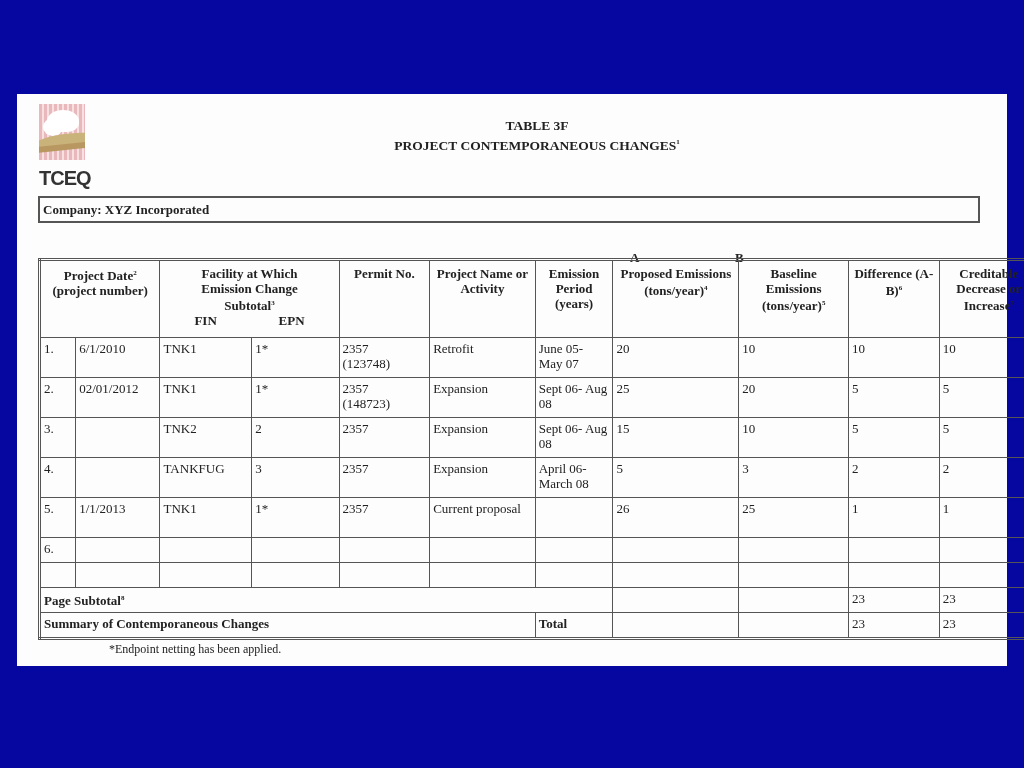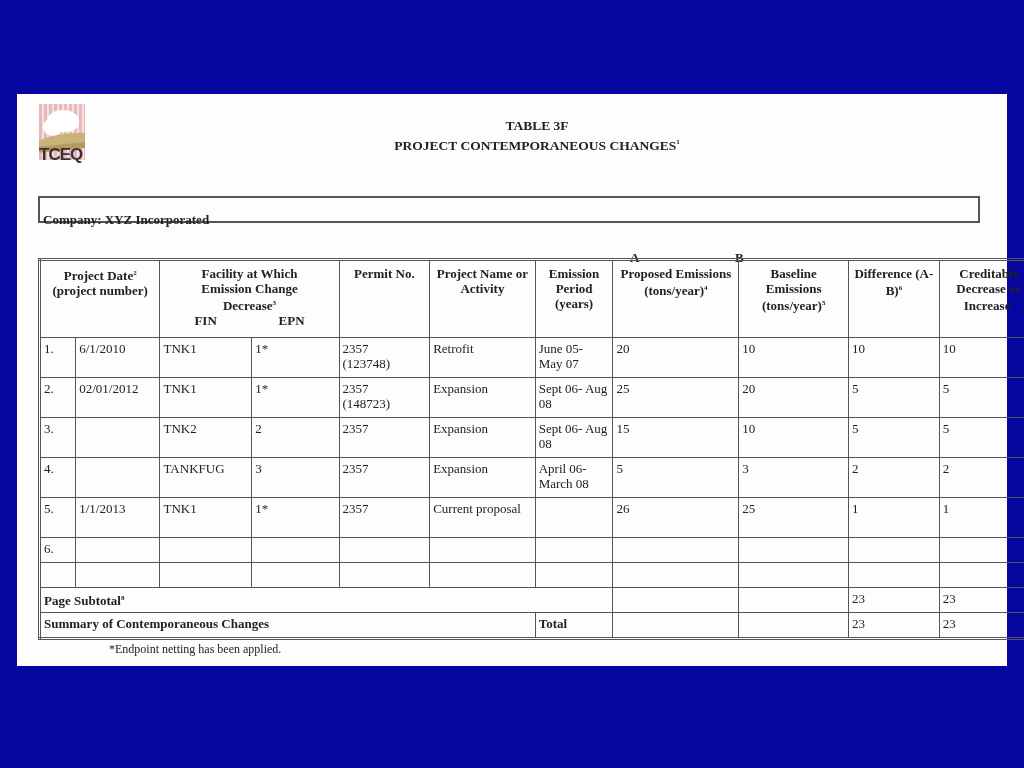--- a/index.html
+++ b/index.html
@@ -16,35 +16,35 @@
     background: repeating-linear-gradient(90deg, #e8b8bc 0 3px, #f6e0e0 3px 5px);
     overflow:hidden;
   }
   .logo-cloud {
     position:absolute; left:8px; top:6px; width:32px; height:22px; background:#fff; border-radius:50% 50% 40% 40%;
   }
   .logo-cloud2 { position:absolute; left:4px; top:14px; width:20px; height:18px; background:#fff; border-radius:50%; }
   .logo-hill1 { position:absolute; left:-4px; top:30px; width:60px; height:12px; background:#c9b37a; border-radius:50% 50% 0 0; transform:rotate(-8deg); }
   .logo-hill2 { position:absolute; left:-4px; top:40px; width:60px; height:6px; background:#b89860; transform:rotate(-6deg); }
   .logo-text {
-    position:absolute; left:0; top:41px; font-family:"Liberation Sans", sans-serif; font-weight:bold;
-    font-size:17px; letter-spacing:-1px; color:#333;
+    position:absolute; left:0; top:63px; font-family:"Liberation Sans", sans-serif; font-weight:bold;
+    font-size:20px; letter-spacing:-1px; color:#333;
   }
   .title {
     position:absolute; left:300px; top:24px; width:440px; text-align:center;
     font-weight:bold; font-size:13.5px; line-height:16px; color:#222;
   }
   .title sup, th sup, .subtotal-label sup { font-size:7px; }
   .info {
     position:absolute; left:21px; top:102px; width:938px; border:2px double #555;
     border-collapse:collapse; font-weight:bold; font-size:13px;
   }
   .info-row { display:flex; height:23px; border-bottom:1px solid #666; }
   .info-row:last-child { border-bottom:none; }
-  .info-cell { padding:13px 3px; line-height:17px; }
+  .info-cell { padding:3px 3px; line-height:17px; }
   .info-cell.left { width:465px; border-right:1px solid #666; }
   .ab-labels { position:absolute; top:156px; font-weight:bold; font-size:13px; }
   table.main {
     position:absolute; left:21px; top:164px; width:1003px; border-collapse:collapse;
     border:3px double #555; font-size:13px;
   }
   table.main td, table.main th { border:1px solid #555; vertical-align:top; padding:3px 3px; line-height:15px; }
   table.main th { font-weight:bold; text-align:center; height:68px; padding-top:5px; }
   table.main td { height:33px; }
   tr.short td { height:18px; }
@@ -97,21 +97,21 @@
     </colgroup>
     <thead>
       <tr>
         <th colspan="2">
           <span>Project Date</span><sup>2</sup><br>
           <span>(project number)</span>
         </th>
         <th colspan="2">
           <span>Facility at Which</span><br>
           <span>Emission Change</span><br>
-          <span>Decrease</span><sup>3</sup>
+          <span>Subtotal</span><sup>3</sup>
           <div class="fin-epn">
               <span>FIN</span>
               <span>EPN</span>
             </div>
         </th>
         <th>Permit No.</th>
         <th>Project Name or Activity</th>
         <th>Emission Period (years)</th>
         <th><span>Proposed Emissions (tons/year)</span><sup>4</sup></th>
         <th><span>Baseline Emissions (tons/year)</span><sup>5</sup></th>

